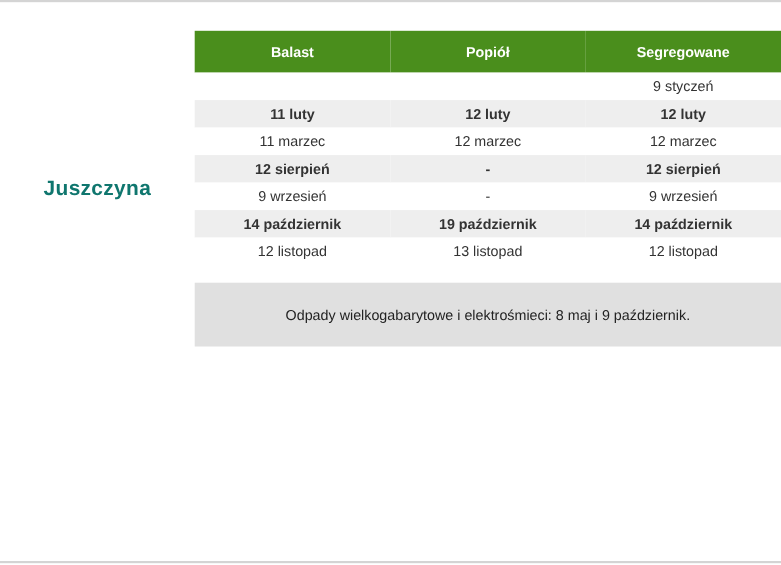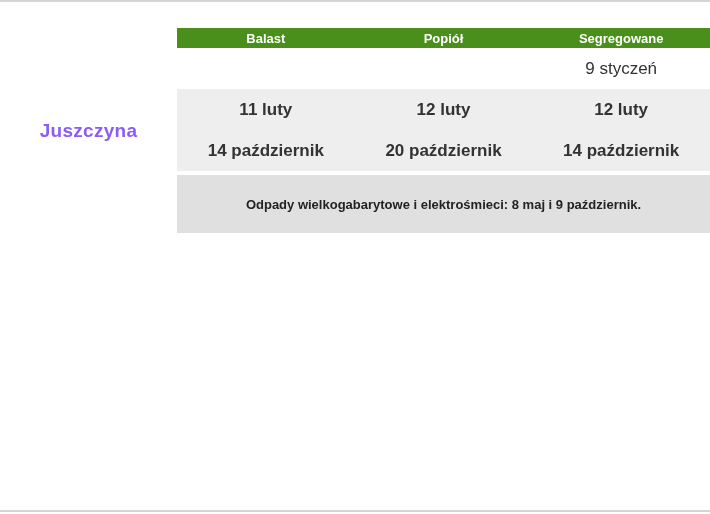--- a/index.html
+++ b/index.html
@@ -24,54 +24,54 @@
     position: absolute; top: 28px; left: 0;
     width: 710px;
     display: flex;
     align-items: stretch;
   }
   .label-pane {
     width: 177px; min-width: 177px;
     display: flex; align-items: center; justify-content: center;
   }
   .town-name {
-    font-size: 19px; font-weight: bold; color: #8b5cf6;
+    font-size: 19px; font-weight: bold; color: #0f766e;
     letter-spacing: 0.3px;
   }
   .table-pane { width: 533px; }
   table.schedule {
     width: 533px;
     border-collapse: collapse;
     table-layout: fixed;
   }
   table.schedule thead th {
-    height: 20px;
+    height: 38px;
     background: var(--header-bg, #4a8e1c);
     color: var(--header-text, #ffffff);
     font-size: 13px; font-weight: bold;
     text-align: center; vertical-align: middle;
     padding: 0;
   }
   table.schedule tbody td {
-    height: 41px;
+    height: 25px;
     text-align: center; vertical-align: middle;
-    font-size: 17px; color: #333333;
+    font-size: 13px; color: #333333;
     padding: 0;
     background: #ffffff;
   }
   table.schedule tbody tr.alt td {
     background: var(--row-alt-bg, #eeeeee);
     font-weight: bold;
   }
   .footer-note {
-    margin-top: 4px;
+    margin-top: 16px;
     width: 533px; height: 58px;
     background: var(--footer-bg, #e0e0e0);
     display: flex; align-items: center; justify-content: center;
-    font-size: 13px; font-weight: bold; color: #222222;
+    font-size: 13px; font-weight: normal; color: #222222;
     text-align: center;
   }
 </style>
 </head>
 <body>
 
 <div class="top-line"></div>
 
 <div class="layout">
   <div class="label-pane">
@@ -90,24 +90,44 @@
           <tr>
             <td></td>
             <td></td>
             <td>9 styczeń</td>
           </tr>
           <tr class="alt">
             <td>11 luty</td>
             <td>12 luty</td>
             <td>12 luty</td>
           </tr>
+          <tr>
+            <td>11 marzec</td>
+            <td>12 marzec</td>
+            <td>12 marzec</td>
+          </tr>
+          <tr class="alt">
+            <td>12 sierpień</td>
+            <td>-</td>
+            <td>12 sierpień</td>
+          </tr>
+          <tr>
+            <td>9 wrzesień</td>
+            <td>-</td>
+            <td>9 wrzesień</td>
+          </tr>
           <tr class="alt">
             <td>14 październik</td>
-            <td>20 październik</td>
+            <td>19 październik</td>
             <td>14 październik</td>
+          </tr>
+          <tr>
+            <td>12 listopad</td>
+            <td>13 listopad</td>
+            <td>12 listopad</td>
           </tr>
         </tbody>
     </table>
     <div class="footer-note">Odpady wielkogabarytowe i elektrośmieci: 8 maj i 9 październik.</div>
   </div>
 </div>
 
 <div class="bottom-line"></div>
 
 </body></html>

